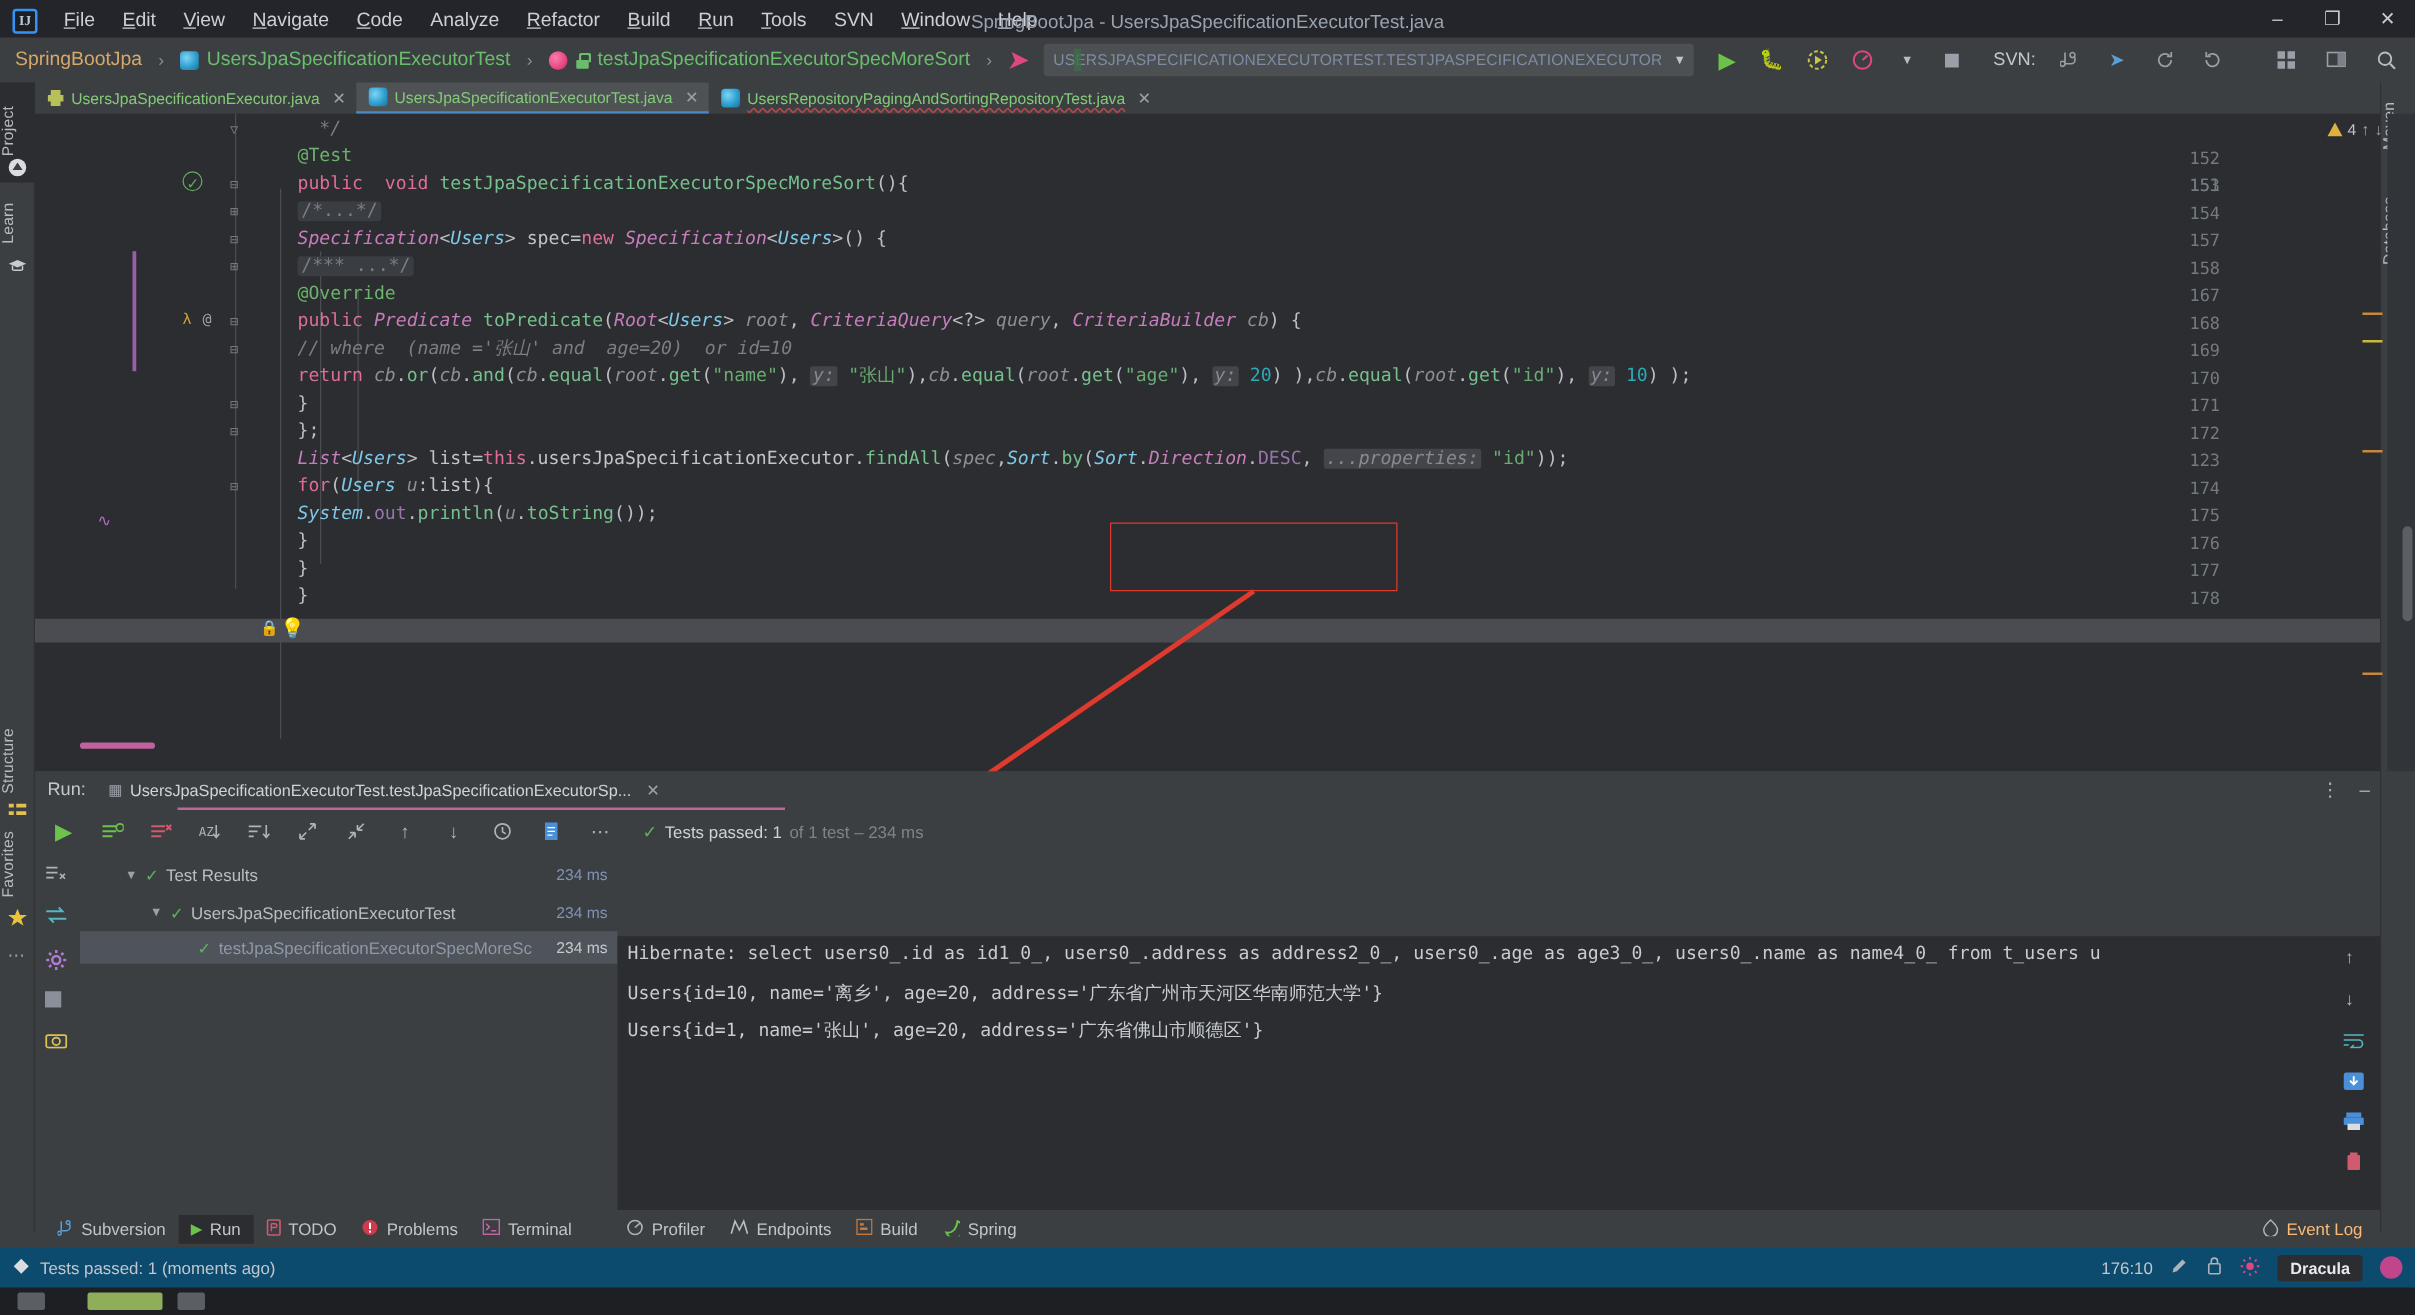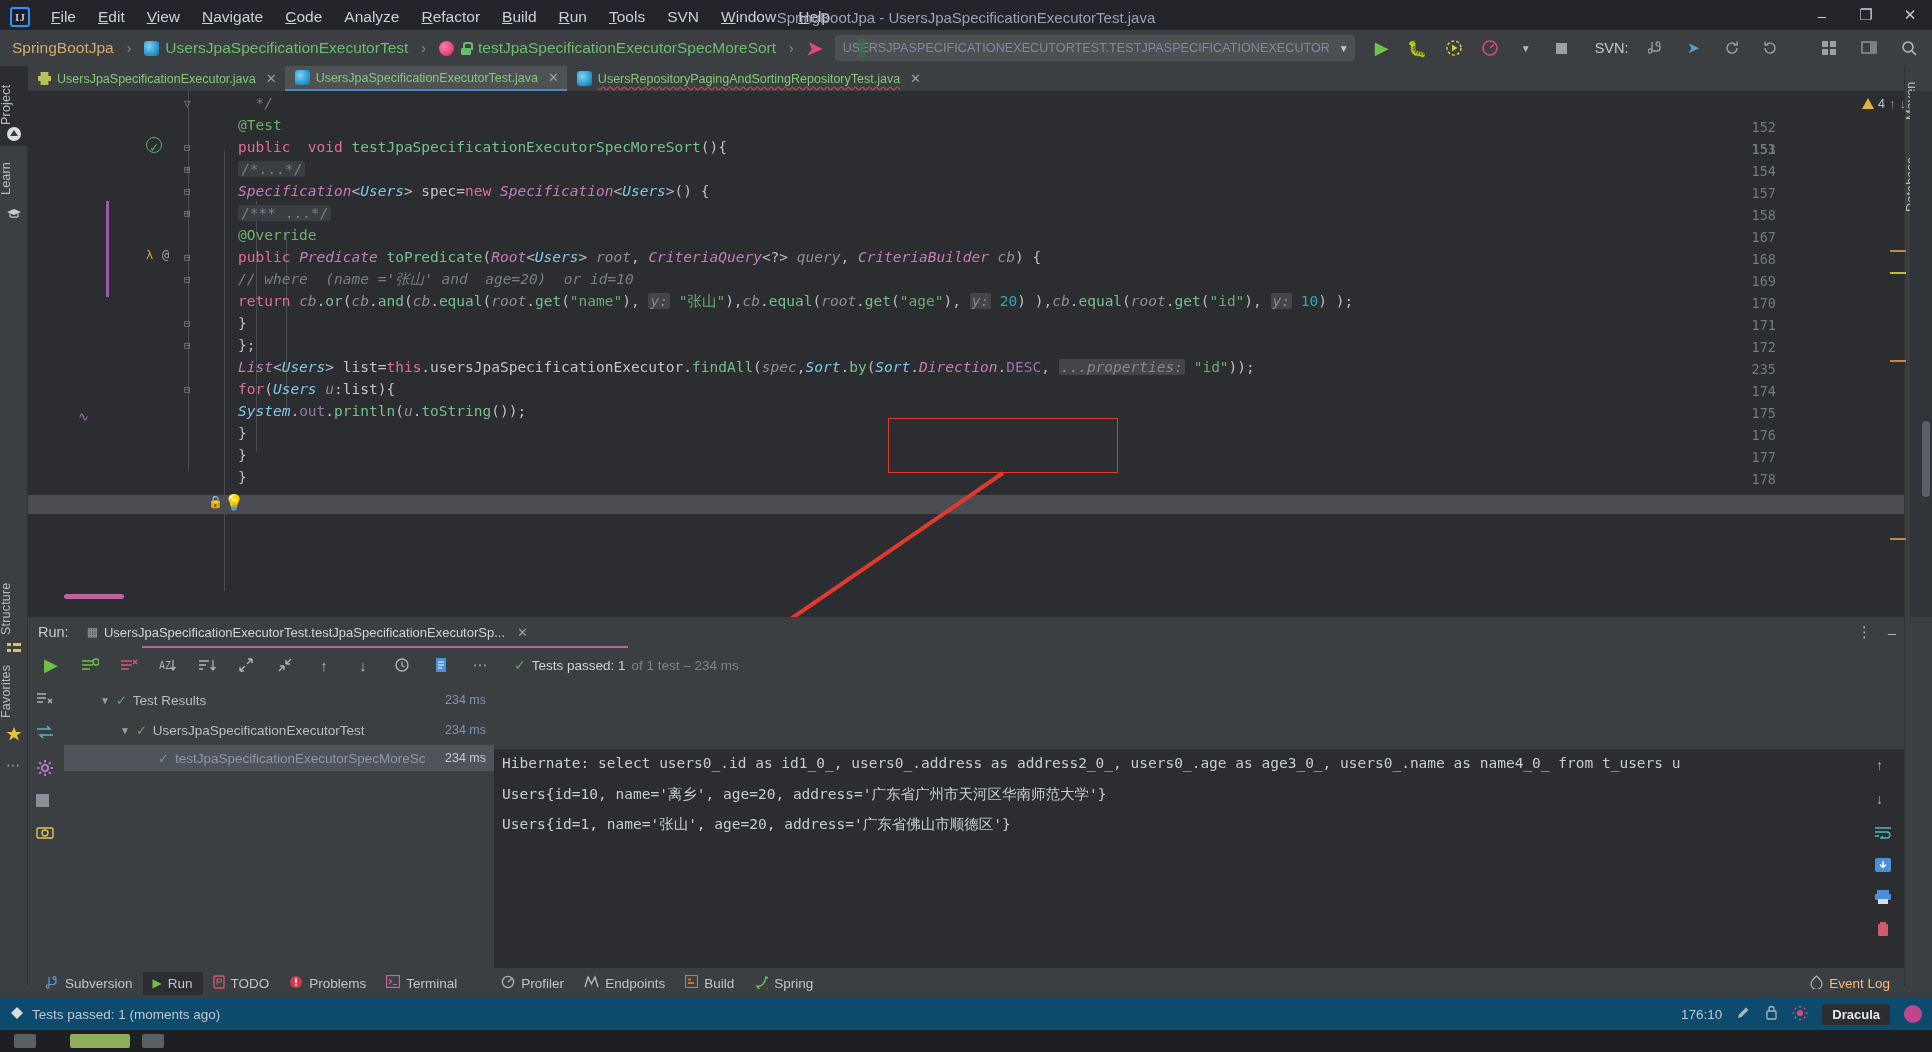--- a/index.html
+++ b/index.html
@@ -405,21 +405,21 @@
     <div class="ln" style="top:50px;">153</div>
     <div class="ln" style="top:72px;">154</div>
     <div class="ln" style="top:94px;">157</div>
     <div class="ln" style="top:116px;">158</div>
     <div class="ln" style="top:138px;">167</div>
     <div class="ln" style="top:160px;margin-left:36px;">168</div>
     <div class="ln" style="top:182px;">169</div>
     <div class="ln" style="top:204px;">170</div>
     <div class="ln" style="top:226px;">171</div>
     <div class="ln" style="top:248px;text-align:center;">172</div>
-    <div class="ln" style="top:270px;">235</div>
+    <div class="ln" style="top:270px;">123</div>
     <div class="ln" style="top:292px;">174</div>
     <div class="ln" style="top:314px;">175</div>
     <div class="ln" style="top:336px;">176</div>
     <div class="ln" style="top:358px;">177</div>
     <div class="ln" style="top:380px;">178</div>
 
     <div class="checkgreen" style="left:122px;top:48px;">✓</div>
     <div style="position:absolute;left:118px;top:46px;width:16px;height:16px;border:1.5px solid #5fad5f;border-radius:50%;"></div>
 
     <div style="position:absolute;left:118px;top:157px;font-size:12px;color:#d0a23c;">λ</div>

